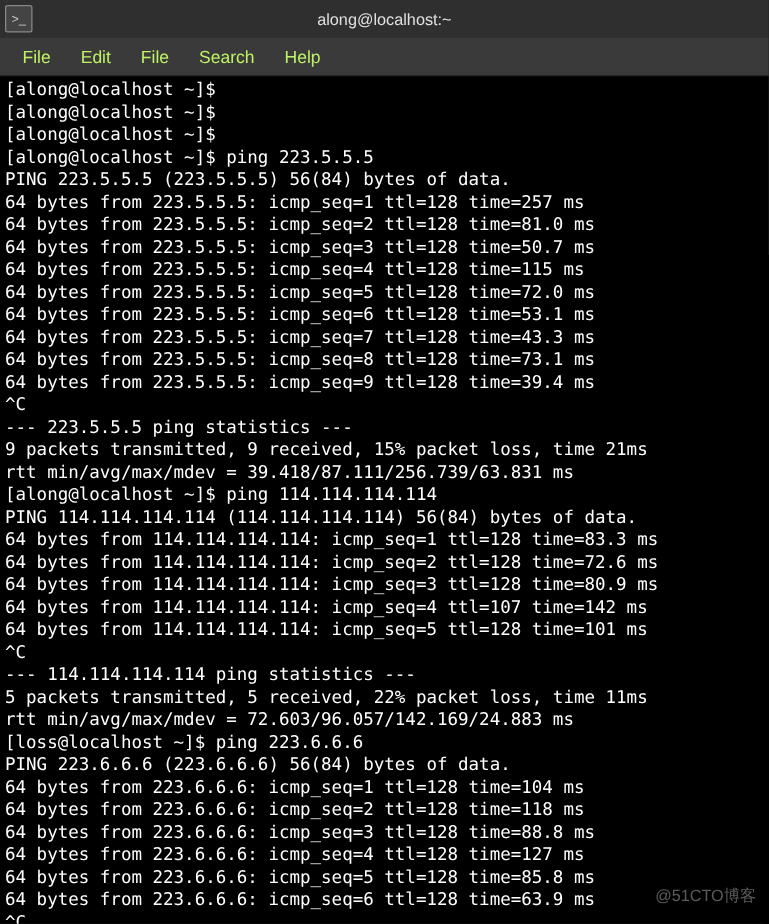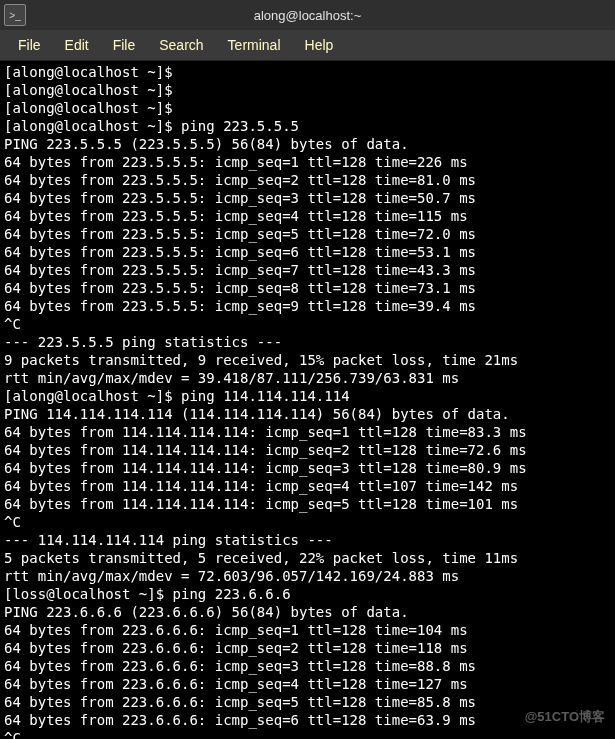--- a/index.html
+++ b/index.html
@@ -44,21 +44,21 @@
     }
     .menubar {
       height: 30px;
       background: #3a3a3a;
       display: flex;
       align-items: center;
       padding: 0 6px;
       border-bottom: 1px solid #222;
     }
     .menu-item {
-      color: #fef9c3;
+      color: #bef264;
       font-size: 14px;
       padding: 4px 12px;
       cursor: pointer;
     }
     .terminal {
       background: #000;
       color: #fff;
       font-family: "DejaVu Sans Mono", Consolas, monospace;
       font-size: 14px;
       line-height: 18px;
@@ -67,48 +67,46 @@
       overflow: hidden;
       white-space: pre;
     }
     .watermark {
       position: absolute;
       right: 10px;
       bottom: 13px;
       color: rgba(180,180,180,0.5);
       font-size: 13px;
       pointer-events: none;
-      font-weight: bold;
     }
   </style>
 </head>
 <body>
 
 <div class="titlebar">
   <div class="titlebar-icon">
     <span class="titlebar-icon-inner">&gt;_</span>
   </div>
   <div class="titlebar-title">along@localhost:~</div>
 </div>
 
 <div class="menubar">
   <div class="menu-item">File</div>
   <div class="menu-item">Edit</div>
   <div class="menu-item">File</div>
   <div class="menu-item">Search</div>
-  <div class="menu-item">Terminal</div>
   <div class="menu-item">Help</div>
 </div>
 
 <div class="terminal"><span>[along@localhost ~]$ </span>
 <span>[along@localhost ~]$ </span>
 <span>[along@localhost ~]$ </span>
 <span>[along@localhost ~]$ ping 223.5.5.5</span>
 <span>PING 223.5.5.5 (223.5.5.5) 56(84) bytes of data.</span>
-<span>64 bytes from 223.5.5.5: icmp_seq=1 ttl=128 time=226 ms</span>
+<span>64 bytes from 223.5.5.5: icmp_seq=1 ttl=128 time=257 ms</span>
 <span>64 bytes from 223.5.5.5: icmp_seq=2 ttl=128 time=81.0 ms</span>
 <span>64 bytes from 223.5.5.5: icmp_seq=3 ttl=128 time=50.7 ms</span>
 <span>64 bytes from 223.5.5.5: icmp_seq=4 ttl=128 time=115 ms</span>
 <span>64 bytes from 223.5.5.5: icmp_seq=5 ttl=128 time=72.0 ms</span>
 <span>64 bytes from 223.5.5.5: icmp_seq=6 ttl=128 time=53.1 ms</span>
 <span>64 bytes from 223.5.5.5: icmp_seq=7 ttl=128 time=43.3 ms</span>
 <span>64 bytes from 223.5.5.5: icmp_seq=8 ttl=128 time=73.1 ms</span>
 <span>64 bytes from 223.5.5.5: icmp_seq=9 ttl=128 time=39.4 ms</span>
 <span>^C</span>
 <span>--- 223.5.5.5 ping statistics ---</span>

